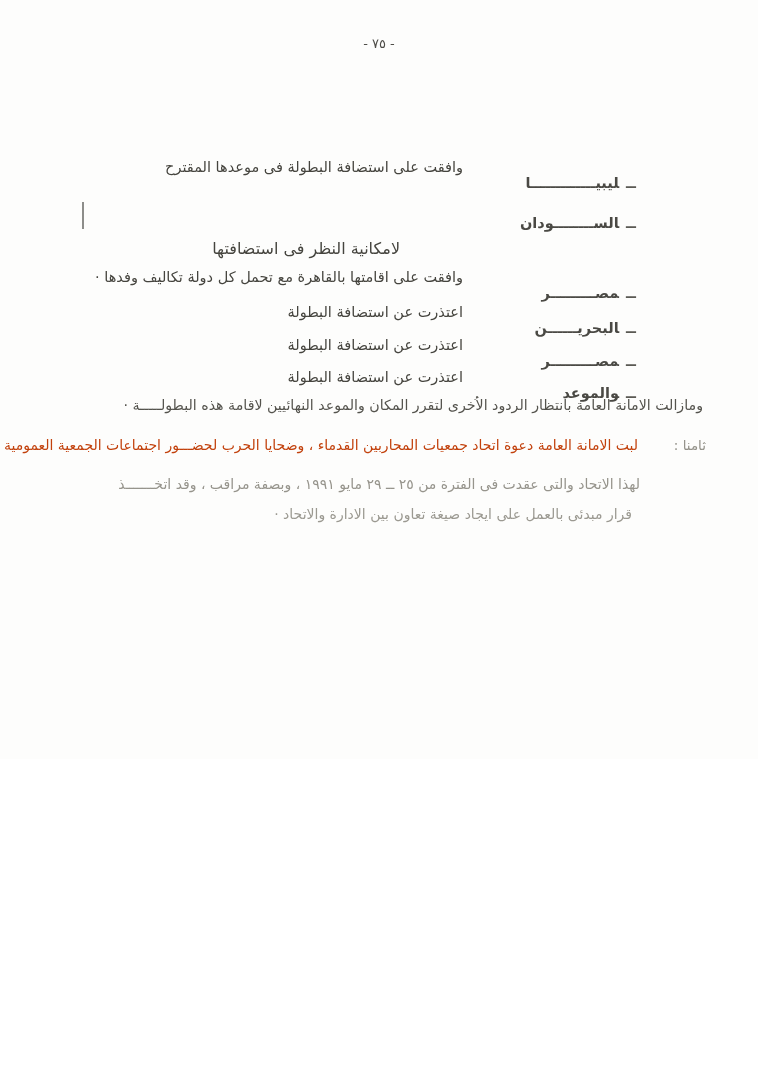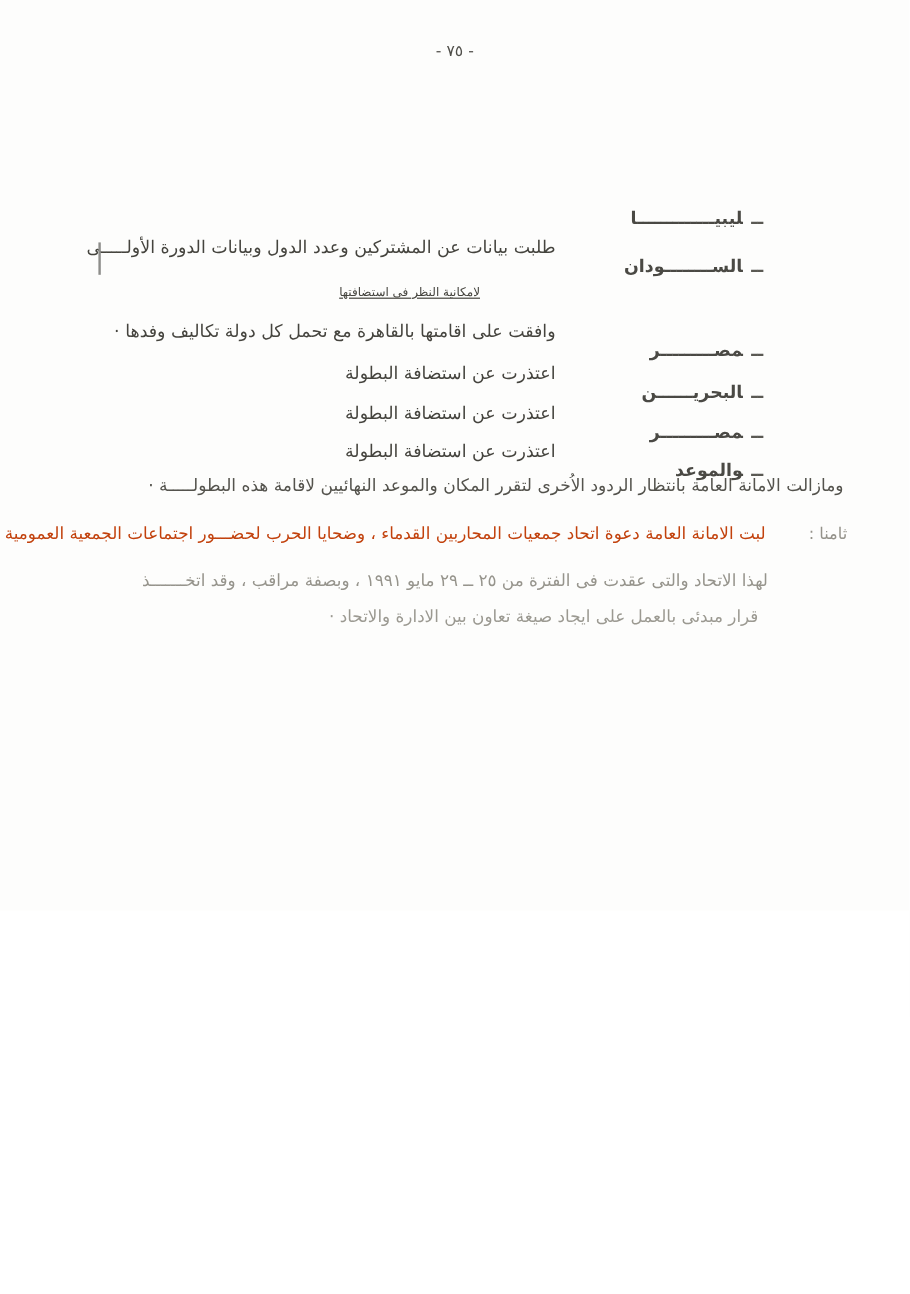--- a/index.html
+++ b/index.html
@@ -44,23 +44,22 @@
     top: 0;
     white-space: nowrap;
     font-size: 14.5px;
     color: #45443e;
   }
   .resp-cont {
     position: absolute;
     right: 358px;
     top: 239px;
     white-space: nowrap;
-    font-size: 10px;
+    font-size: 16px;
     color: #45443e;
-    text-decoration: underline;
   }
   .closing {
     position: absolute;
     top: 397px;
     right: 55px;
     white-space: nowrap;
     font-size: 14.2px;
     color: #54534d;
   }
   .para-marker {
@@ -91,25 +90,25 @@
 </style>
 </head>
 <body>
 
 <div class="page">
 
   <div class="page-number">- ٧٥ -</div>
 
   <div class="row" style="top:159px">
     <div class="country"><span class="dash">ــ</span><span>ليبيـــــــــــــا</span></div>
+    <div class="resp">وافقت على استضافة البطولة فى موعدها المقترح</div>
   </div>
 
   <div class="row" style="top:199px">
     <div class="country"><span class="dash">ــ</span><span>الســــــــودان</span></div>
-    <div class="resp">طلبت بيانات عن المشتركين وعدد الدول وبيانات الدورة الأولـــــى</div>
   </div>
   <div class="resp-cont">لامكانية النظر فى استضافتها</div>
 
   <div class="row" style="top:269px">
     <div class="country"><span class="dash">ــ</span><span>مصـــــــــر</span></div>
     <div class="resp">وافقت على اقامتها بالقاهرة مع تحمل كل دولة تكاليف وفدها ·</div>
   </div>
 
   <div class="row" style="top:304px">
     <div class="country"><span class="dash">ــ</span><span>البحريــــــن</span></div>

